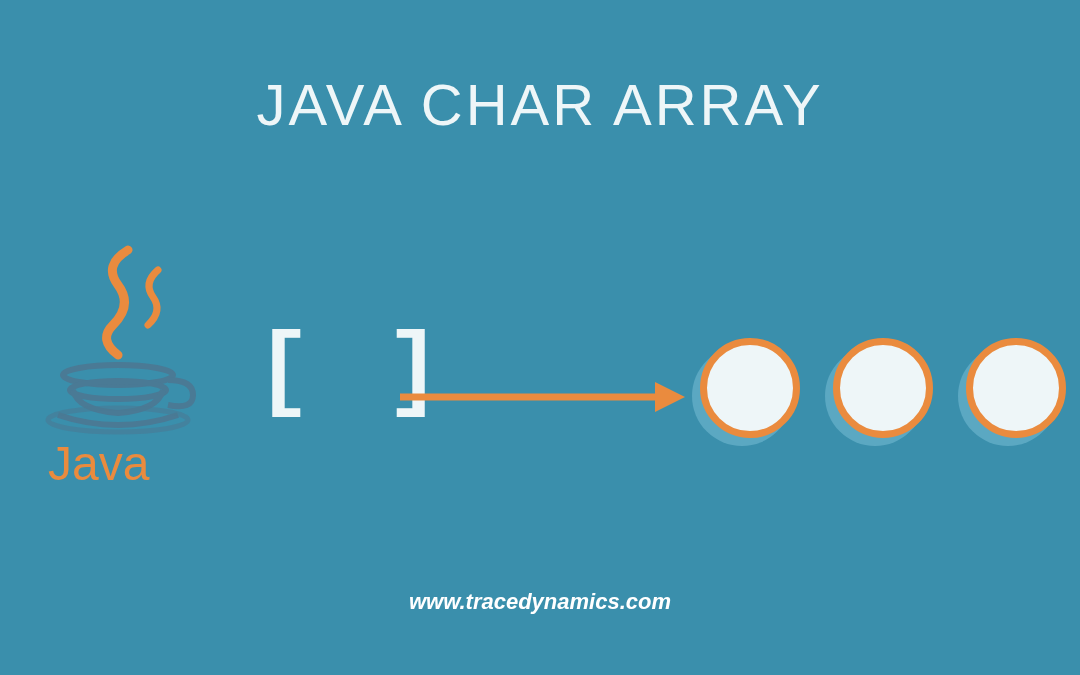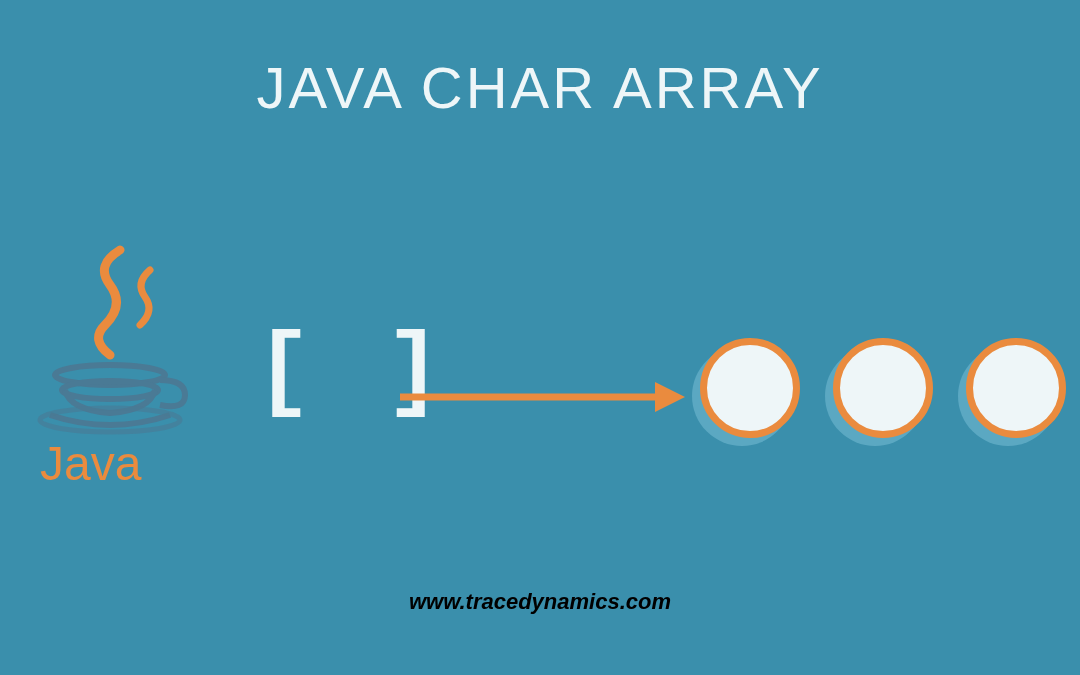--- a/index.html
+++ b/index.html
@@ -14,27 +14,27 @@
       font-family: Georgia, 'Times New Roman', serif;
       position: relative;
       overflow: hidden;
     }
     .title {
       text-align: center;
       color: #eef6f8;
       font-size: 58px;
       font-weight: 400;
       letter-spacing: 3px;
-      padding-top: 55px;
+      padding-top: 72px;
       line-height: 1.15;
       font-family: 'Trebuchet MS', 'Arial', sans-serif;
     }
     .java-logo {
       position: absolute;
-      left: 25px;
+      left: 33px;
       top: 235px;
       width: 180px;
       height: 260px;
     }
     .brackets {
       position: absolute;
       left: 255px;
       top: 318px;
       color: #eef6f8;
       font-size: 95px;
@@ -76,21 +76,21 @@
       border: 7px solid #ea8b3e;
       border-radius: 50%;
       left: 0;
       top: 0;
     }
     .footer {
       position: absolute;
       bottom: 60px;
       width: 100%;
       text-align: center;
-      color: #000000;
+      color: #ffffff;
       font-style: italic;
       font-size: 22px;
       font-family: 'Trebuchet MS', Arial, sans-serif;
       font-weight: 600;
     }
   </style>
 </head>
 <body>
 
 <div class="title">

